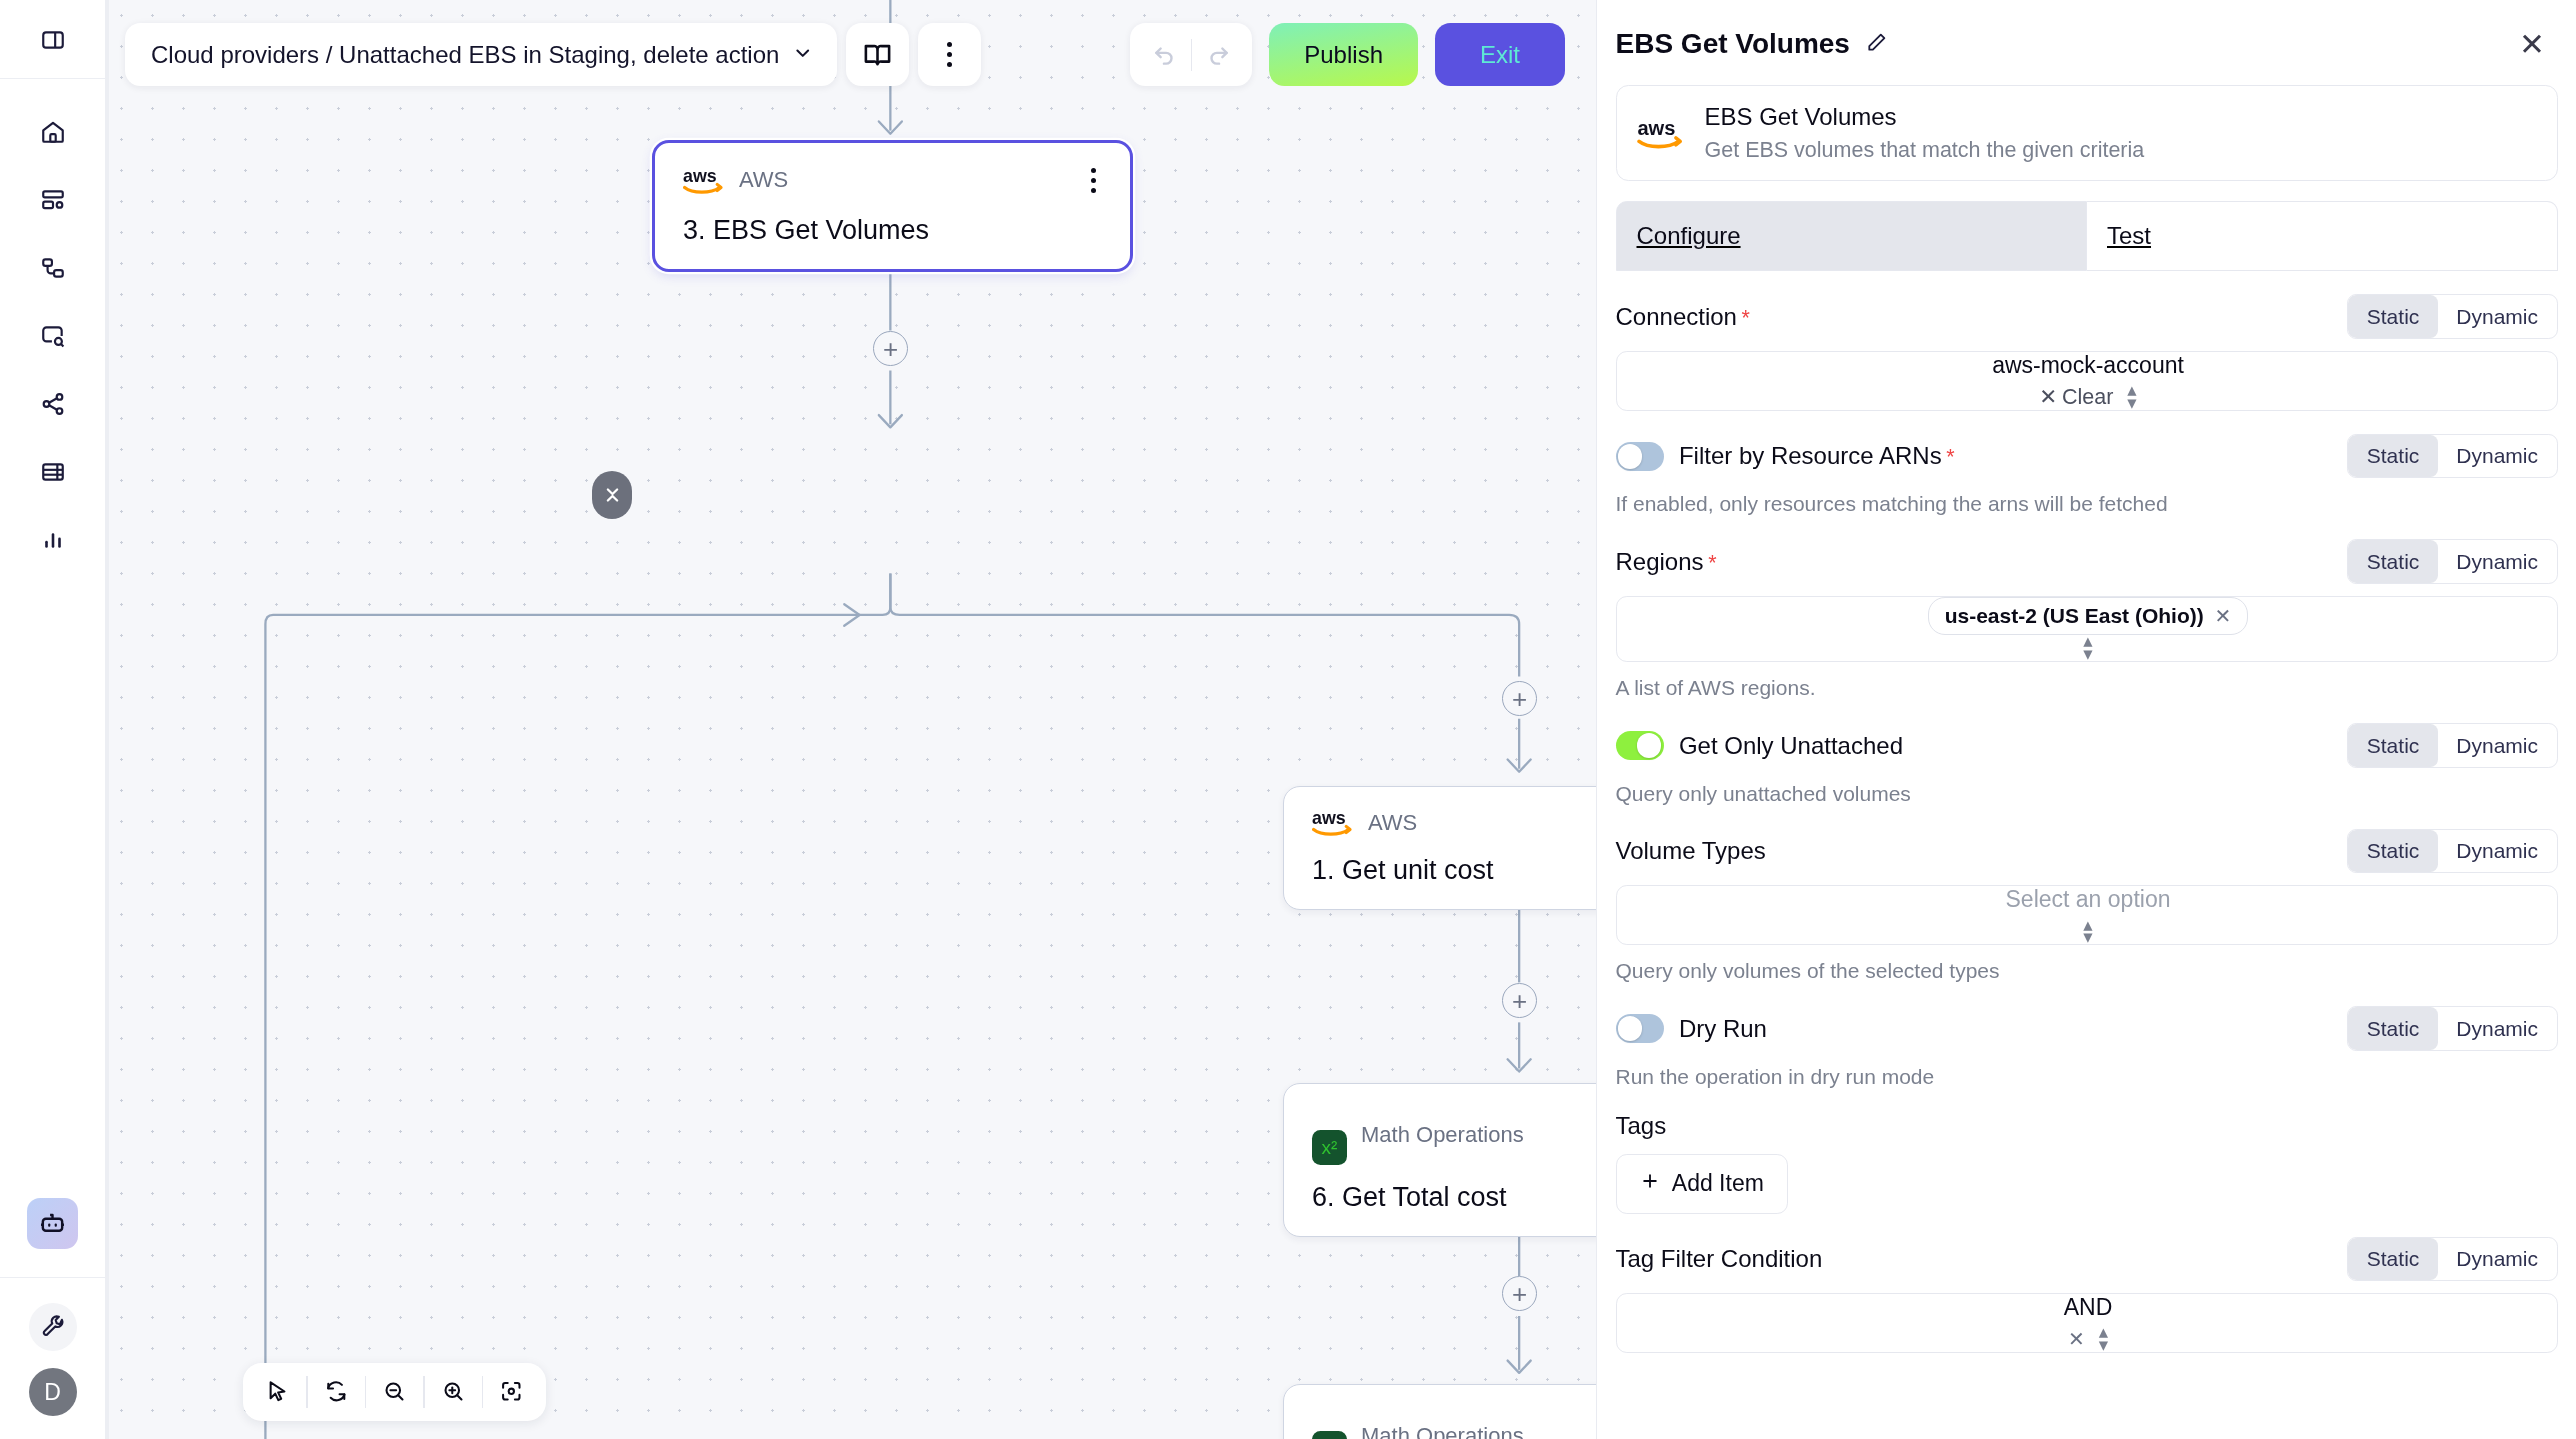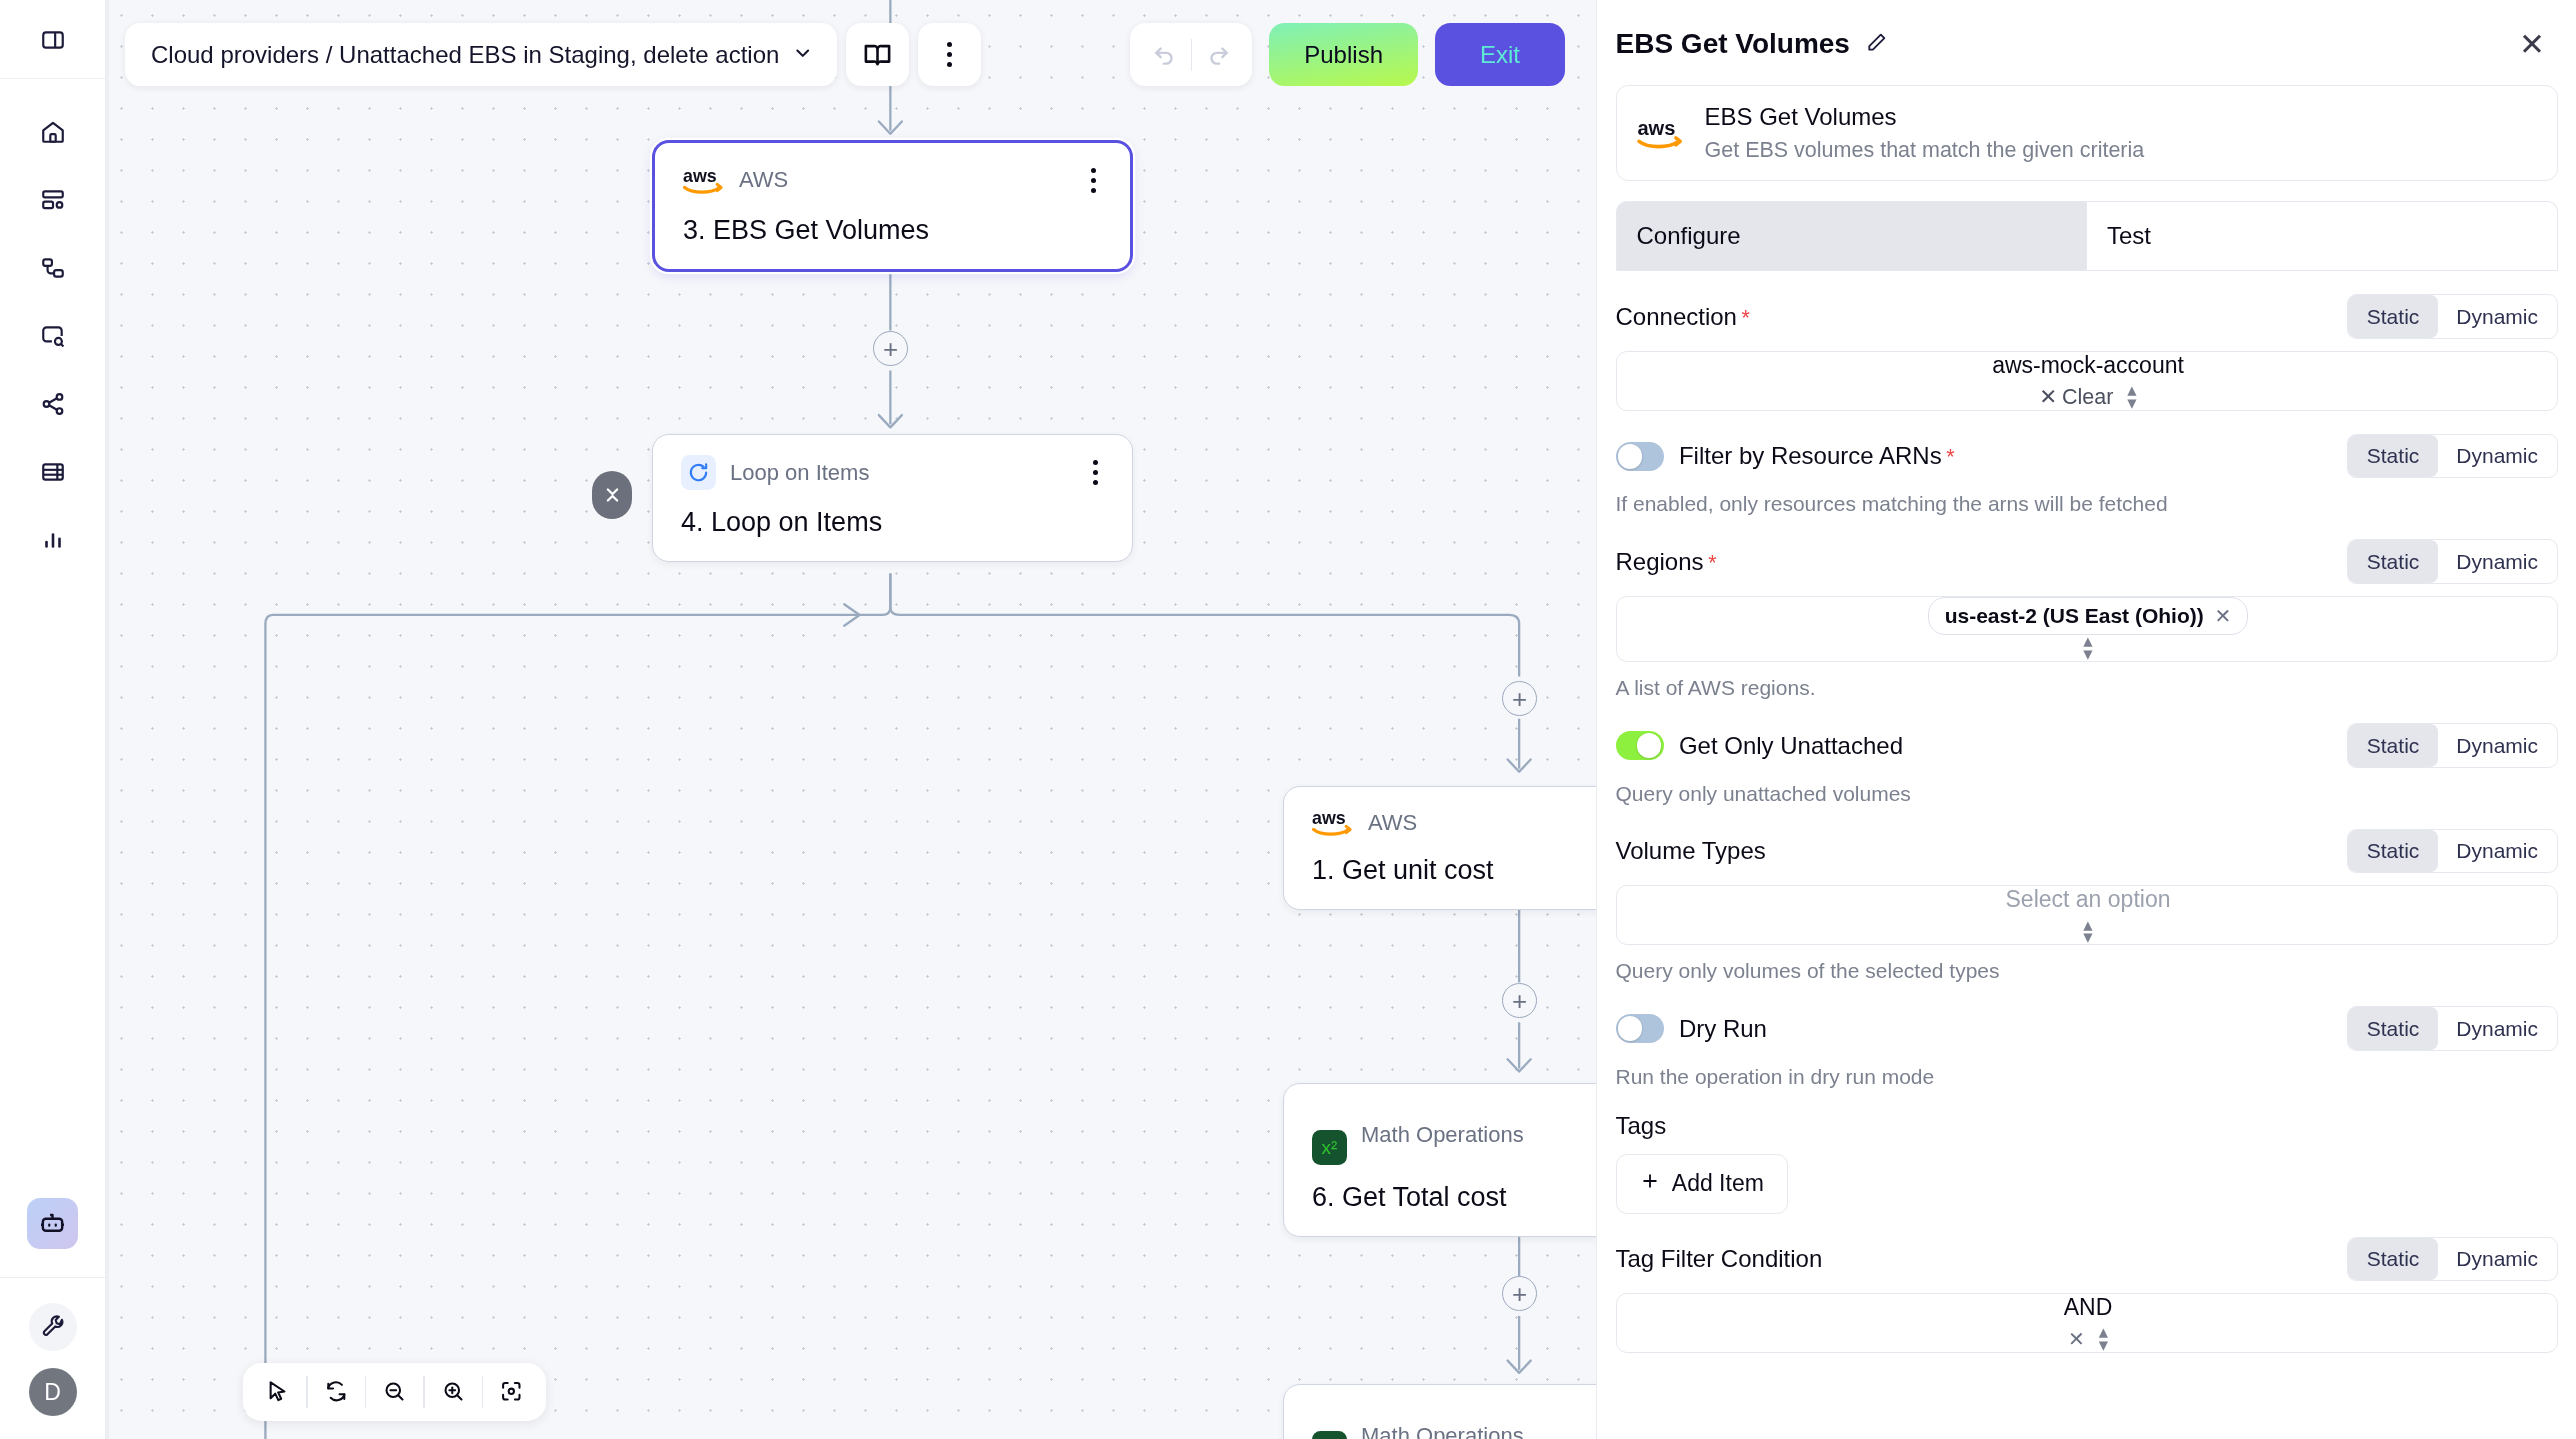--- a/index.html
+++ b/index.html
@@ -159,21 +159,21 @@
   }
   .panel-title-wrap { display:flex; align-items:center; gap: 15.4px; }
   .panel-title { font-size: 28px; font-weight:bold; color:#0b0b18; }
   .close-x { font-size: 31px; color:#3a3a4a; cursor:pointer; line-height:1;}
   .node-card {
     margin: 17px 18.5px 0 18.5px; border:1.5px solid #e6e8ef; border-radius:12.3px;
     padding: 17px 20px; display:flex; align-items:center; gap: 20px;
   }
   .node-card-text-title { font-size: 24px; color:#0b0b18; }
   .node-card-text-sub { font-size: 21.5px; color:#7b818f; margin-top: 7.7px;}
-  .tabs { display:flex; margin: 20px 18.5px 0 18.5px; }
+  .tabs { display:flex; margin: 20px 18.5px 0 18.5px; text-decoration: underline; }
   .tab {
     flex:1 1 0; text-align:left; padding: 20px 0 20px 20px;
     font-size: 24px; color:#0b0b18; cursor:pointer;
     border:1.5px solid #e6e8ef; background:#fff;
   }
   .tab:first-child { border-radius: 10.8px 0 0 0; }
   .tab.active { background:#e4e6ec; }
   .tab:last-child { border-left:none; border-radius: 0 10.8px 0 0; }
 
   .panel-body { flex:1 1 auto; overflow:hidden; padding: 0 18.5px 0 18.5px; }
@@ -405,39 +405,20 @@
             <i></i>
           </div>
       </div>
       <div class="node-title">3. EBS Get Volumes</div>
     </div>
 
     <div class="plus-node" style="left:767px; top:331px;">
       <span>+</span>
     </div>
 
-    <div class="node" style="left:546px; top:434px; width:481px;">
-      <div class="node-head">
-        <div class="node-head-left">
-          <span class="chip-icon chip-loop">
-            <svg width="23" height="23" viewBox="0 0 24 24" fill="none" stroke="#2f7bf6" stroke-width="2.2" stroke-linecap="round" stroke-linejoin="round">
-              <path d="M20 12a8 8 0 1 1-2.6-5.9"></path>
-                <polyline points="20 3.4 20 7.6 15.8 7.6"></polyline>
-            </svg>
-          </span>
-          <span class="node-type">Loop on Items</span>
-        </div>
-        <div class="kebab">
-            <i></i>
-            <i></i>
-            <i></i>
-          </div>
-      </div>
-      <div class="node-title">4. Loop on Items</div>
-    </div>
 
     <div class="collapse-btn" style="left:486px; top:471px;">
       <svg width="23" height="26" viewBox="0 0 24 28" fill="none" stroke="#fff" stroke-width="2.4" stroke-linecap="round" stroke-linejoin="round">
         <polyline points="7,8 12,13 17,8"></polyline>
           <polyline points="7,20 12,15 17,20"></polyline>
       </svg>
     </div>
 
     <div class="plus-node" style="left:1396px; top:681px;">
       <span>+</span>

